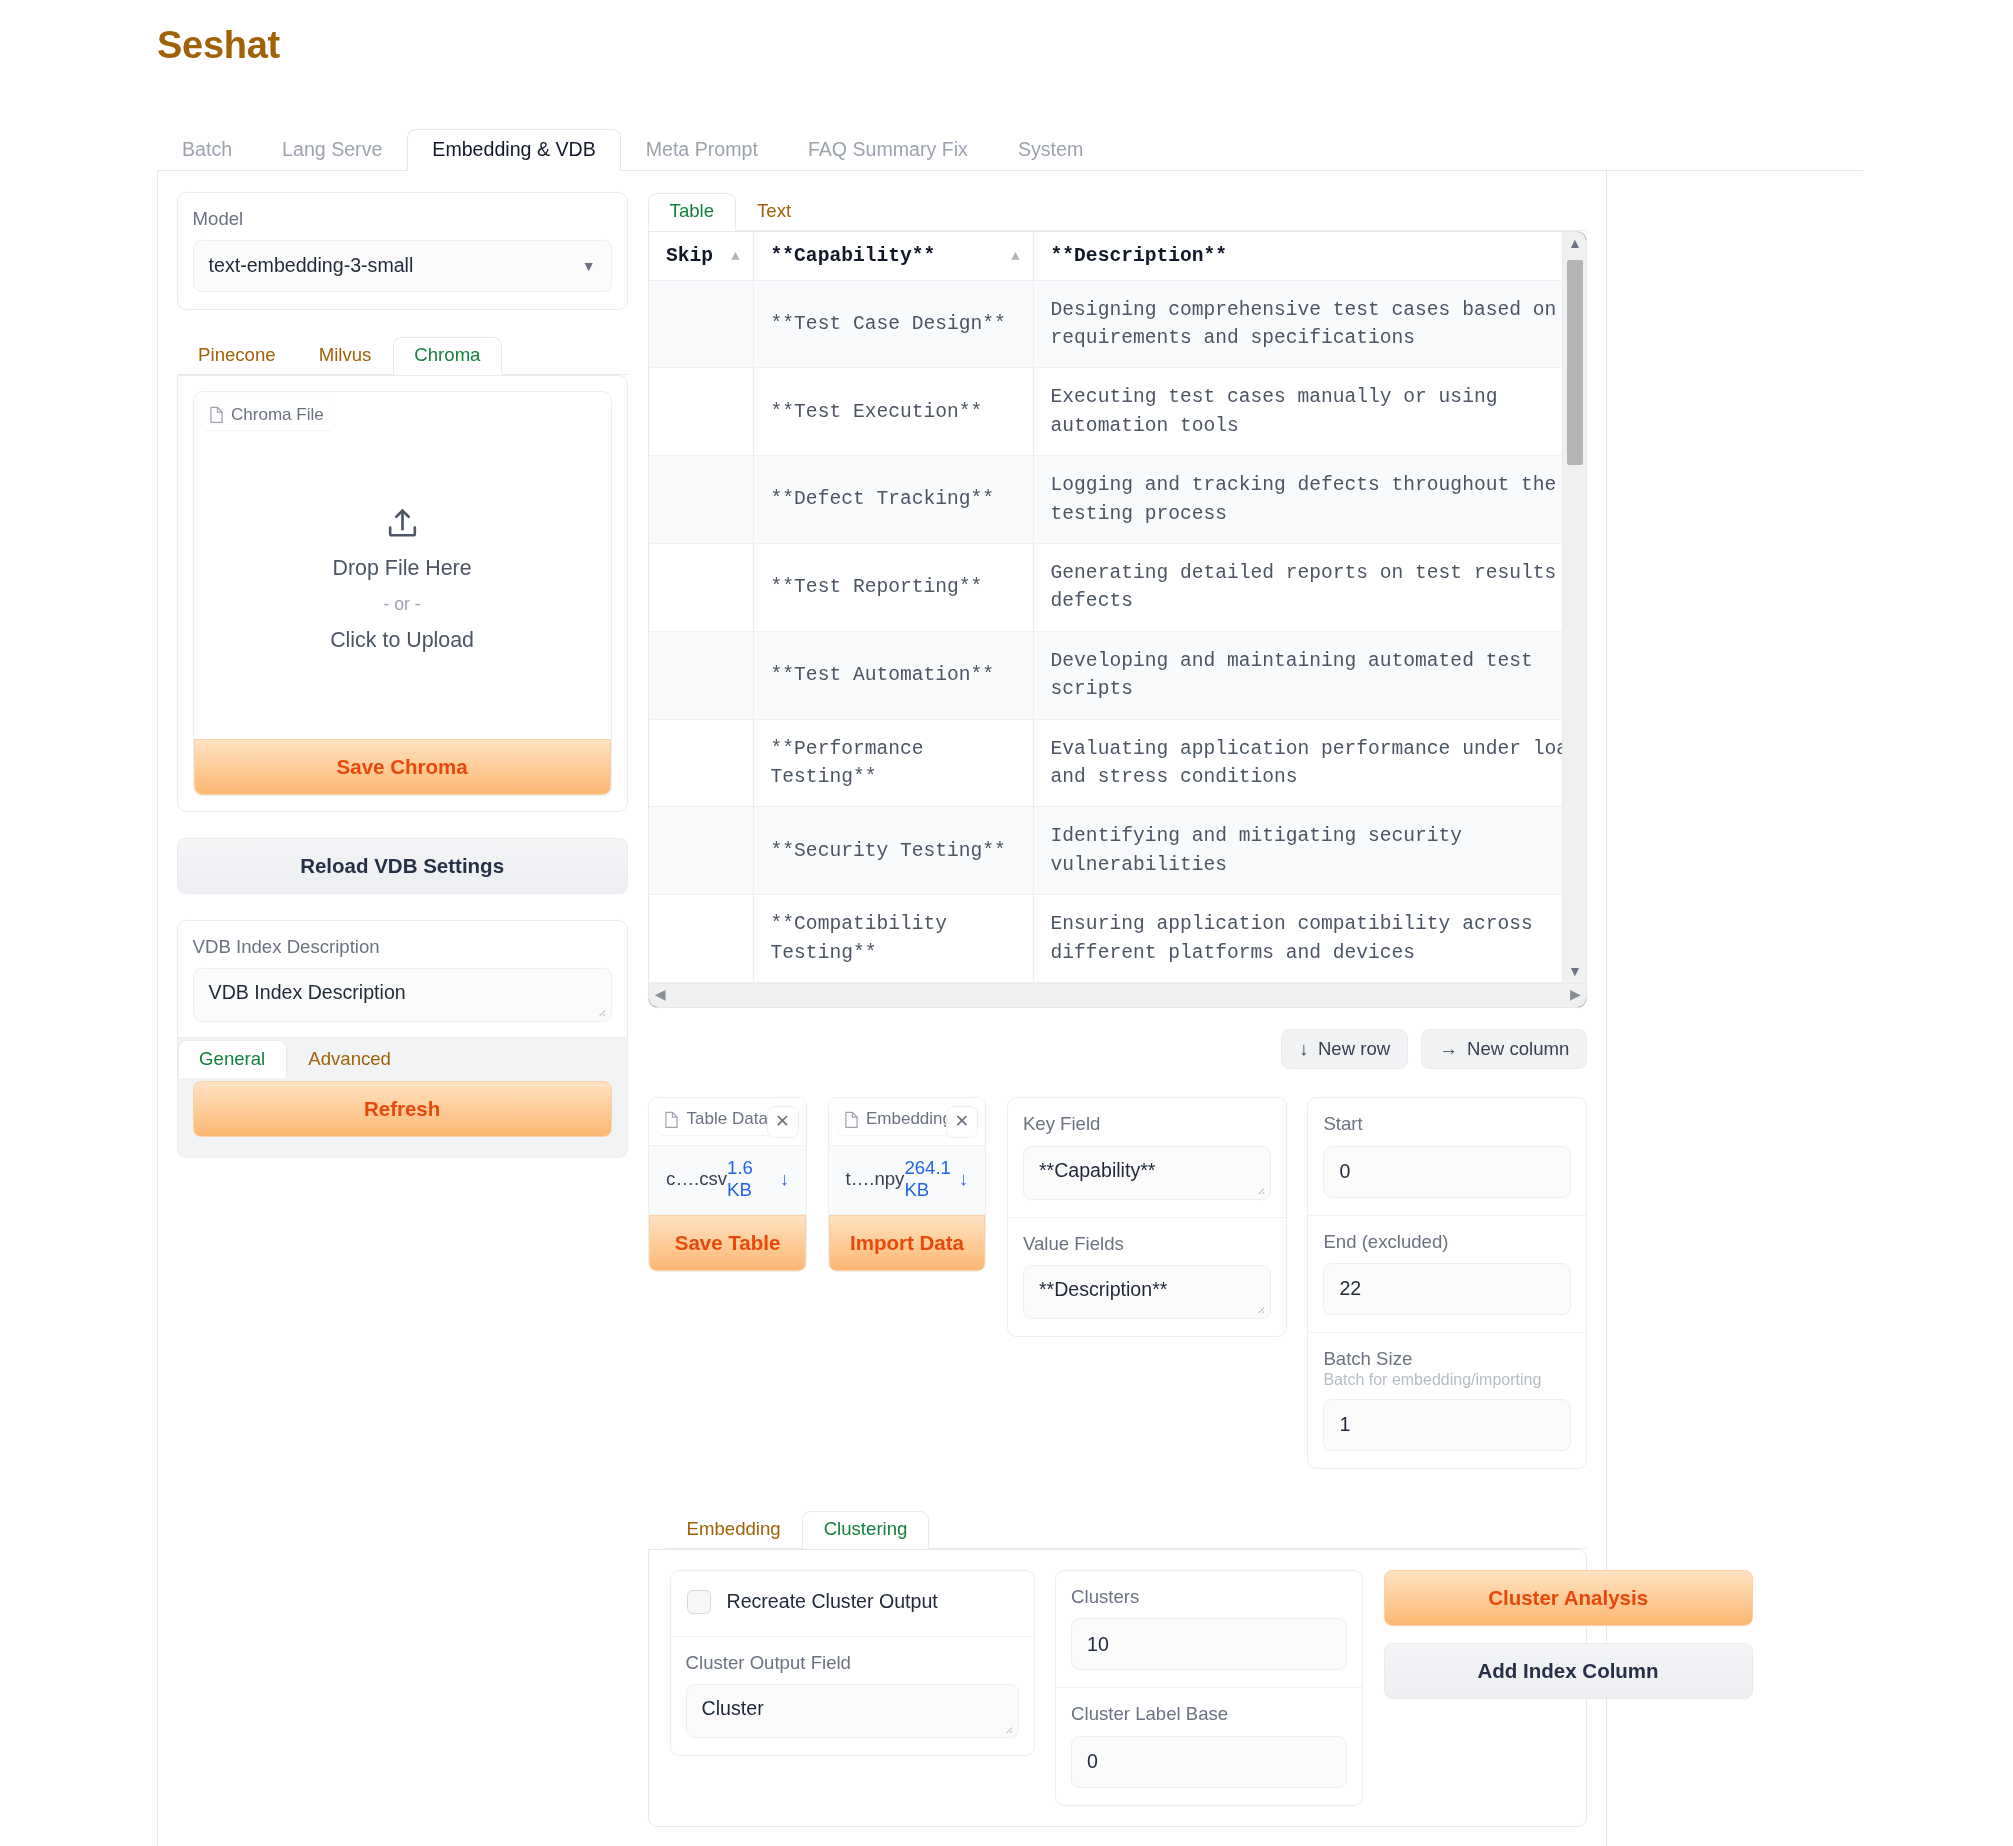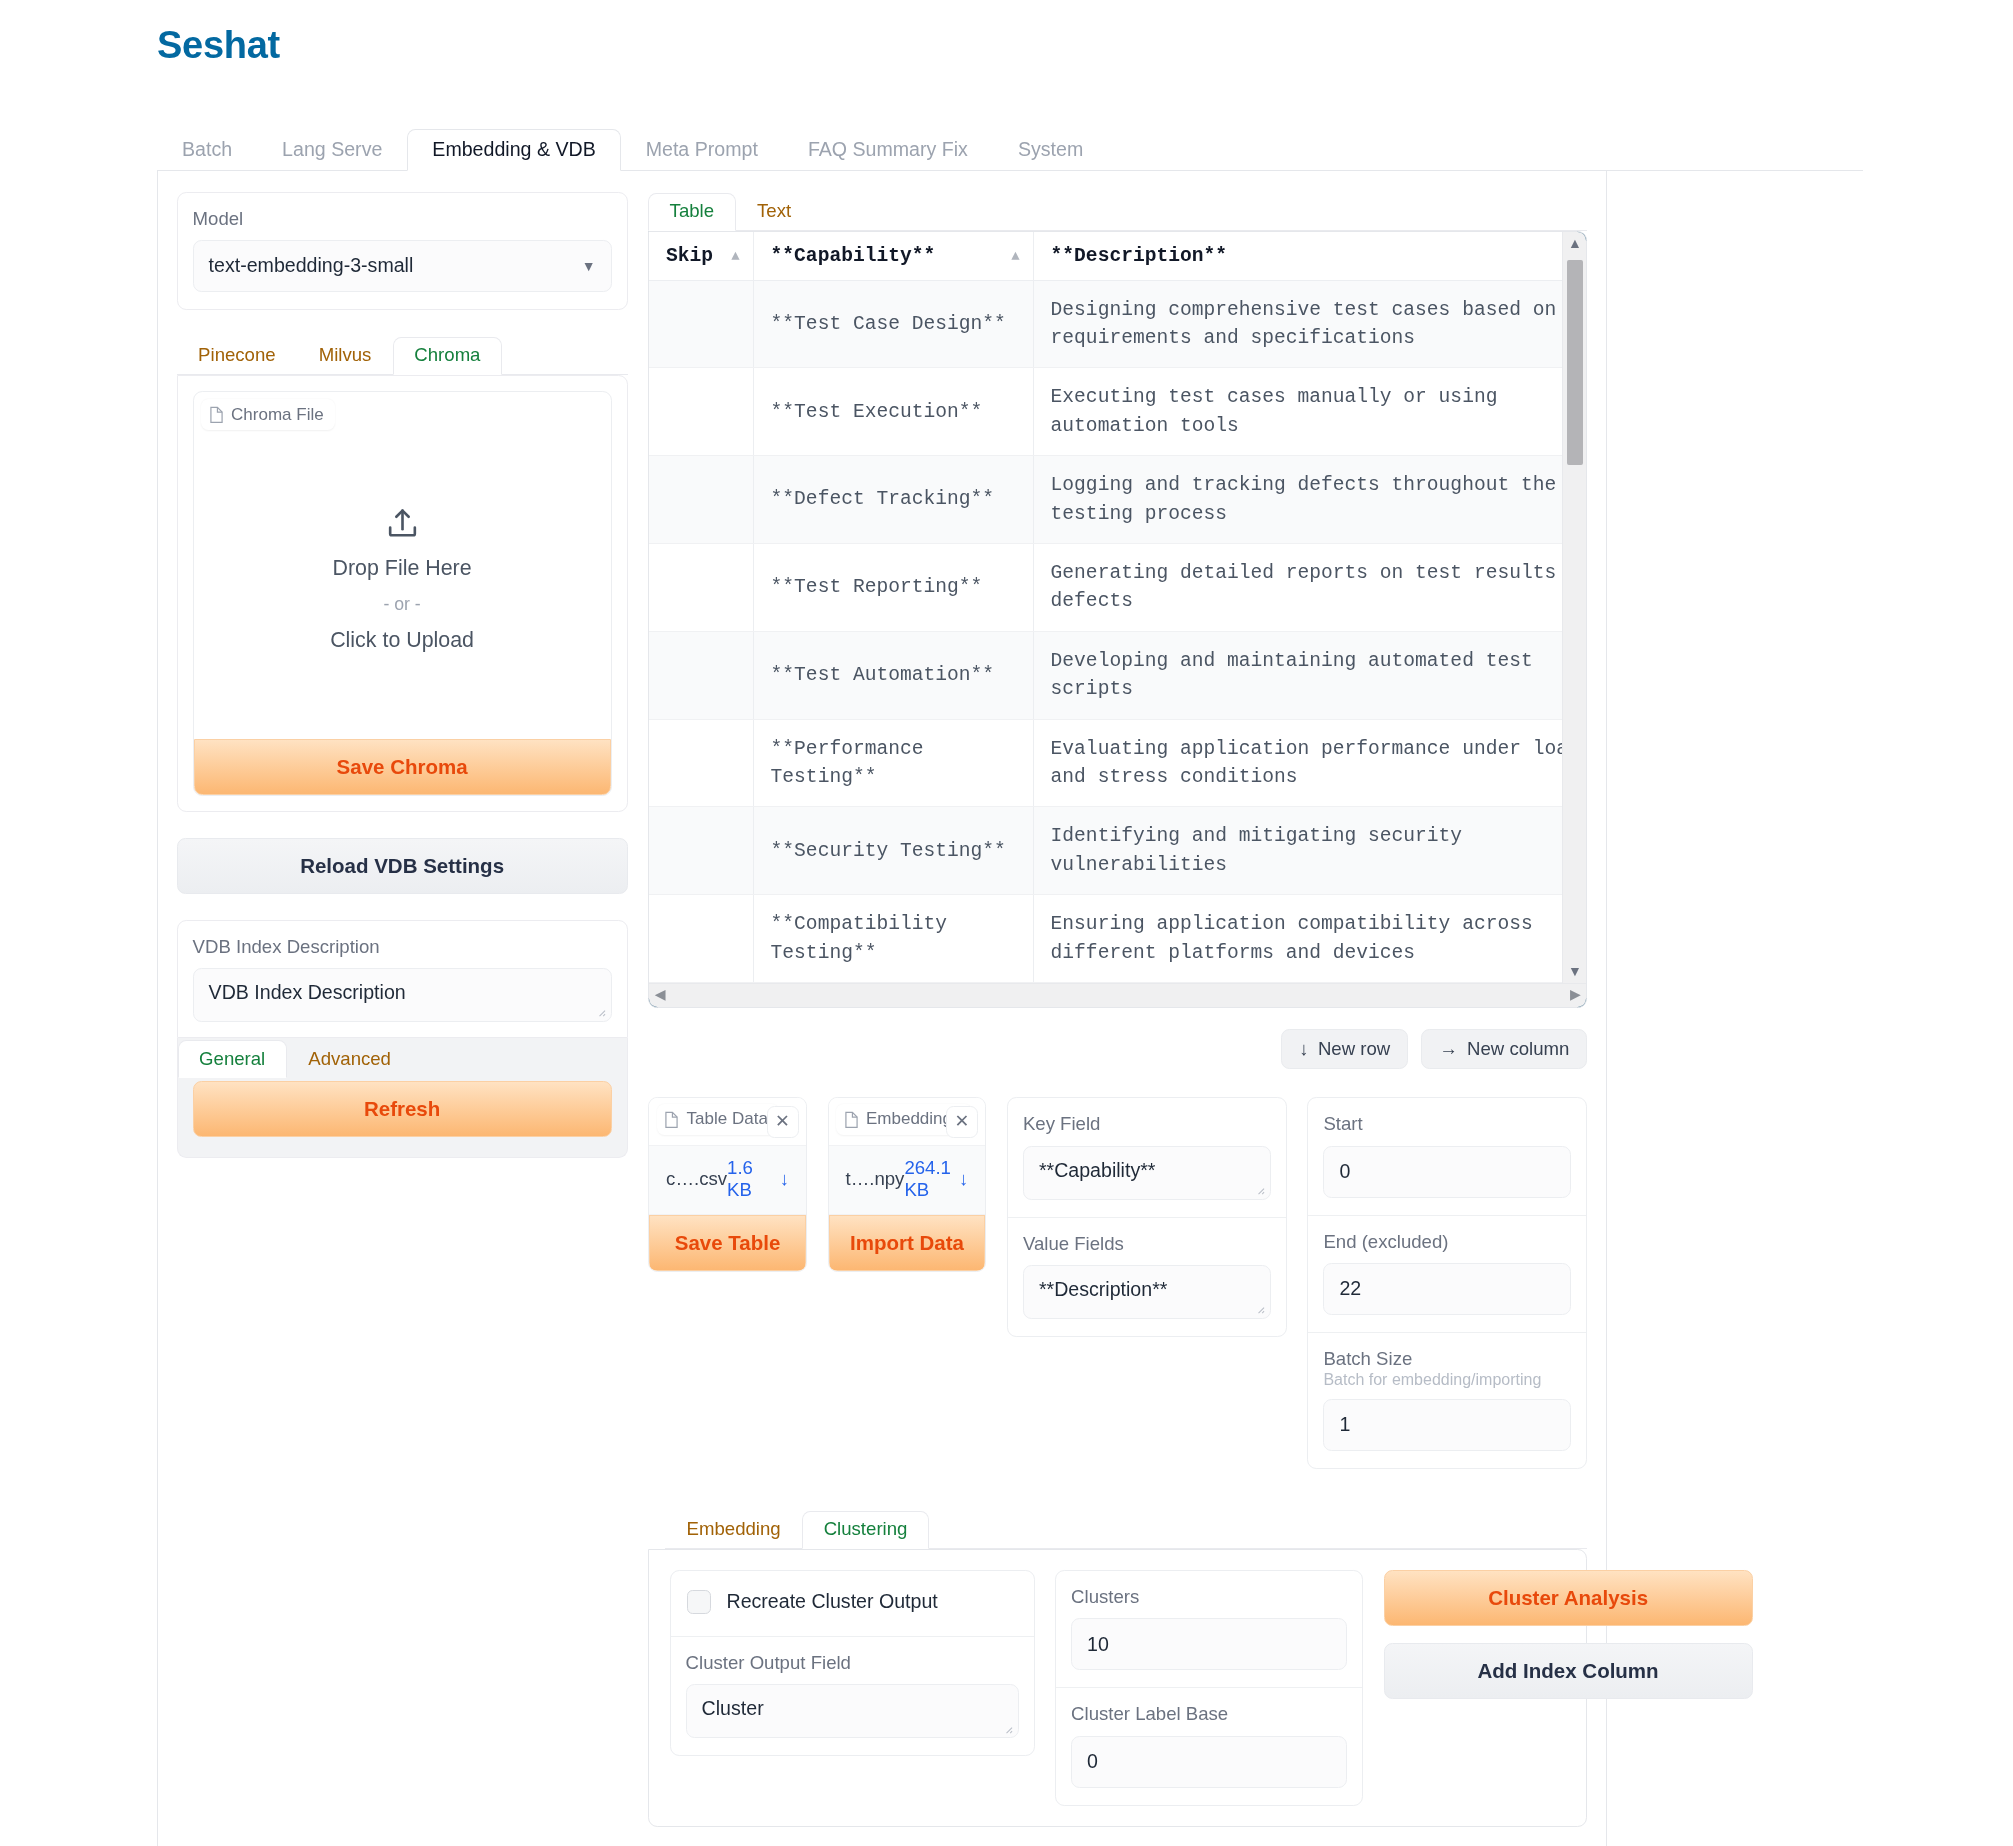--- a/index.html
+++ b/index.html
@@ -11,21 +11,21 @@
     color: #1f2937;
   }
   body { width: 2014px; min-height: 1847px; position: relative; }
 
   .page { width: 2014px; padding: 0 0 0 0; }
 
   
   .app-title {
     font-size: 38px;
     font-weight: 700;
-    color: #0369a1;
+    color: #a16207;
     margin: 24px 0 0 157px;
     letter-spacing: -0.3px;
   }
 
   
   .tabbar {
     margin: 63px 0 0 157px;
     width: 1706px;
     display: flex;
     align-items: flex-end;

